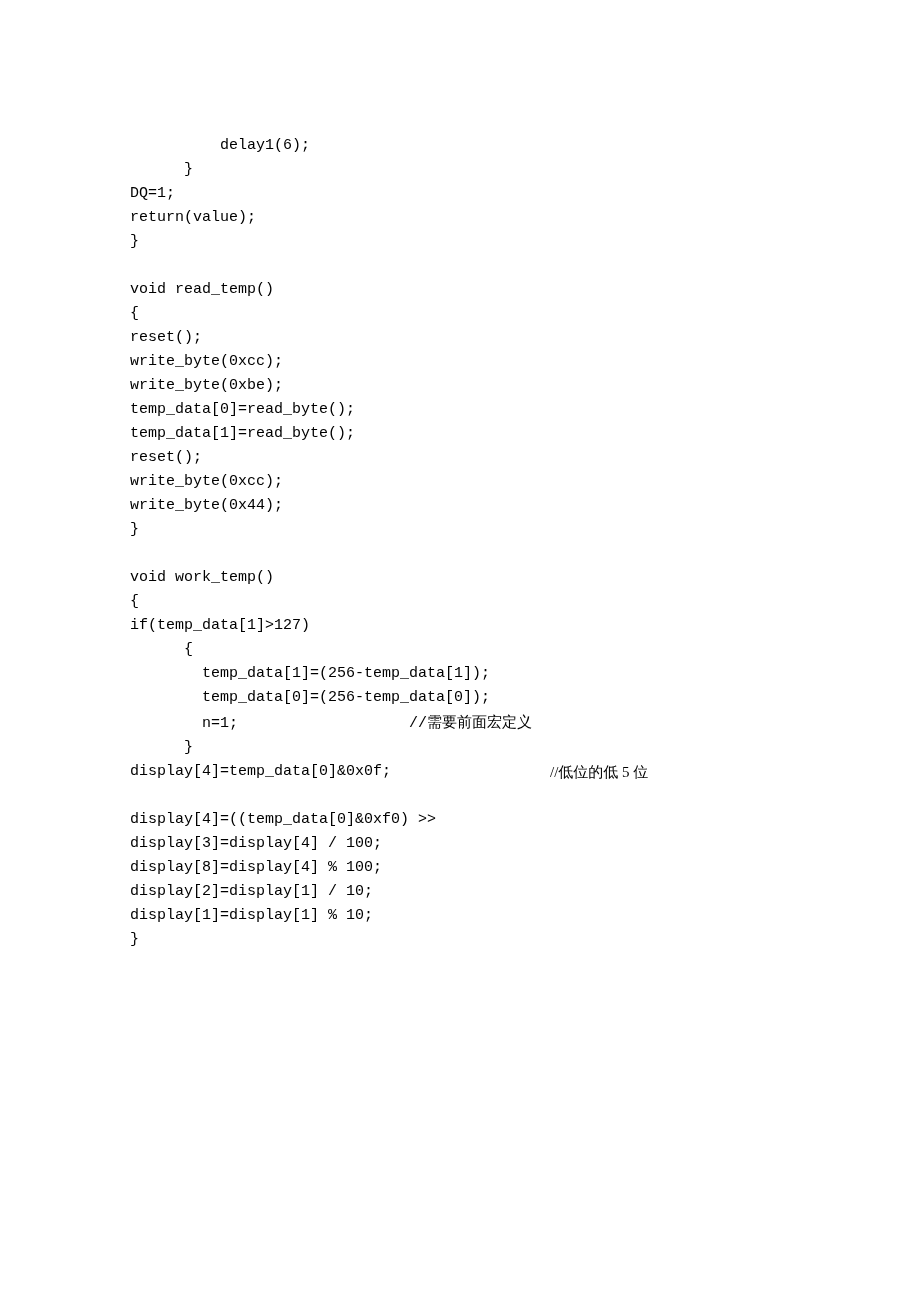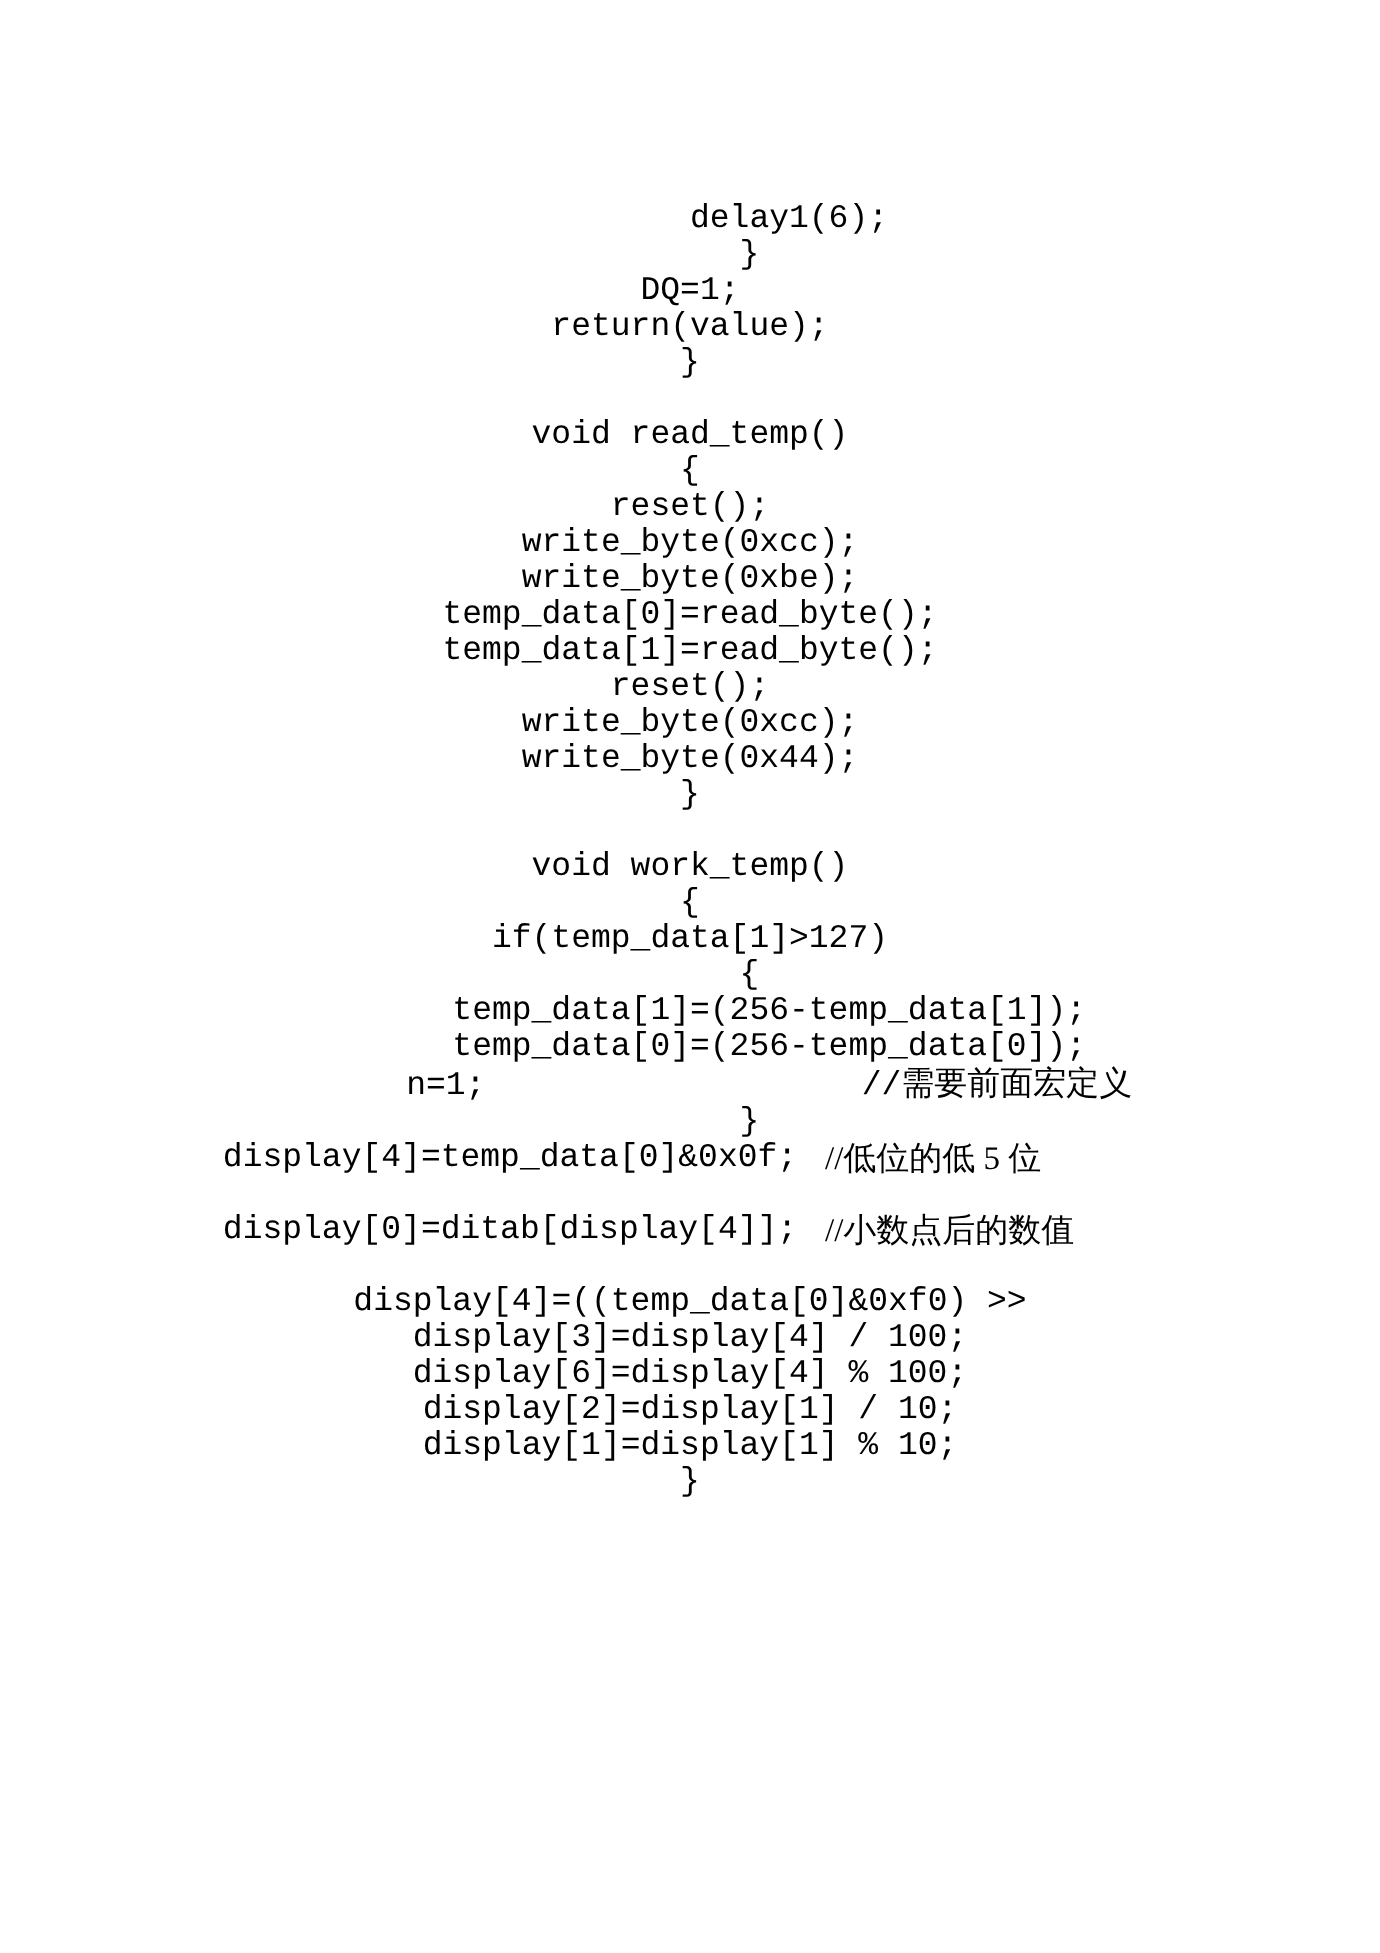--- a/index.html
+++ b/index.html
@@ -4,24 +4,23 @@
 <style>
   body {
     margin: 0;
     padding: 0;
     background: #ffffff;
     font-family: "SimSun", "宋体", "Courier New", monospace;
     width: 920px;
   }
   .page {
     padding: 110px 130px 60px 130px;
-    font-size: 22px;
+    font-size: 15px;
     line-height: 24px;
     color: #000000;
-    text-align: center;
   }
   .code-block {
     white-space: pre;
     font-family: "Courier New", "SimSun", monospace;
   }
   .comment-row {
     display: flex;
   }
   .comment-row .left {
     white-space: pre;
@@ -58,22 +57,21 @@
 <span></span>
 <span>void work_temp()</span>
 <span>{</span>
 <span>if(temp_data[1]&gt;127)</span>
 <span>      {</span>
 <span>        temp_data[1]=(256-temp_data[1]);</span>
 <span>        temp_data[0]=(256-temp_data[0]);</span>
 <span><span>        n=1;                   //</span><span class="cn">需要前面宏定义</span></span>
 <span>      }</span>
 <span class="comment-row"><span class="left" style="width:420px">display[4]=temp_data[0]&amp;0x0f;</span><span class="right cn">//低位的低 5 位</span></span>
-<span class="comment-row"><span class="left" style="width:420px">display[0]=ditab[display[4]];</span><span class="right cn">//小数点后的数值</span></span>
 <span>display[4]=((temp_data[0]&amp;0xf0) &gt;&gt;</span>
 <span>display[3]=display[4] / 100;</span>
-<span>display[6]=display[4] % 100;</span>
+<span>display[8]=display[4] % 100;</span>
 <span>display[2]=display[1] / 10;</span>
 <span>display[1]=display[1] % 10;</span>
 <span>}</span>
 </div>
   <div style="height:24px"></div>
 </div>
 
 </body></html>

